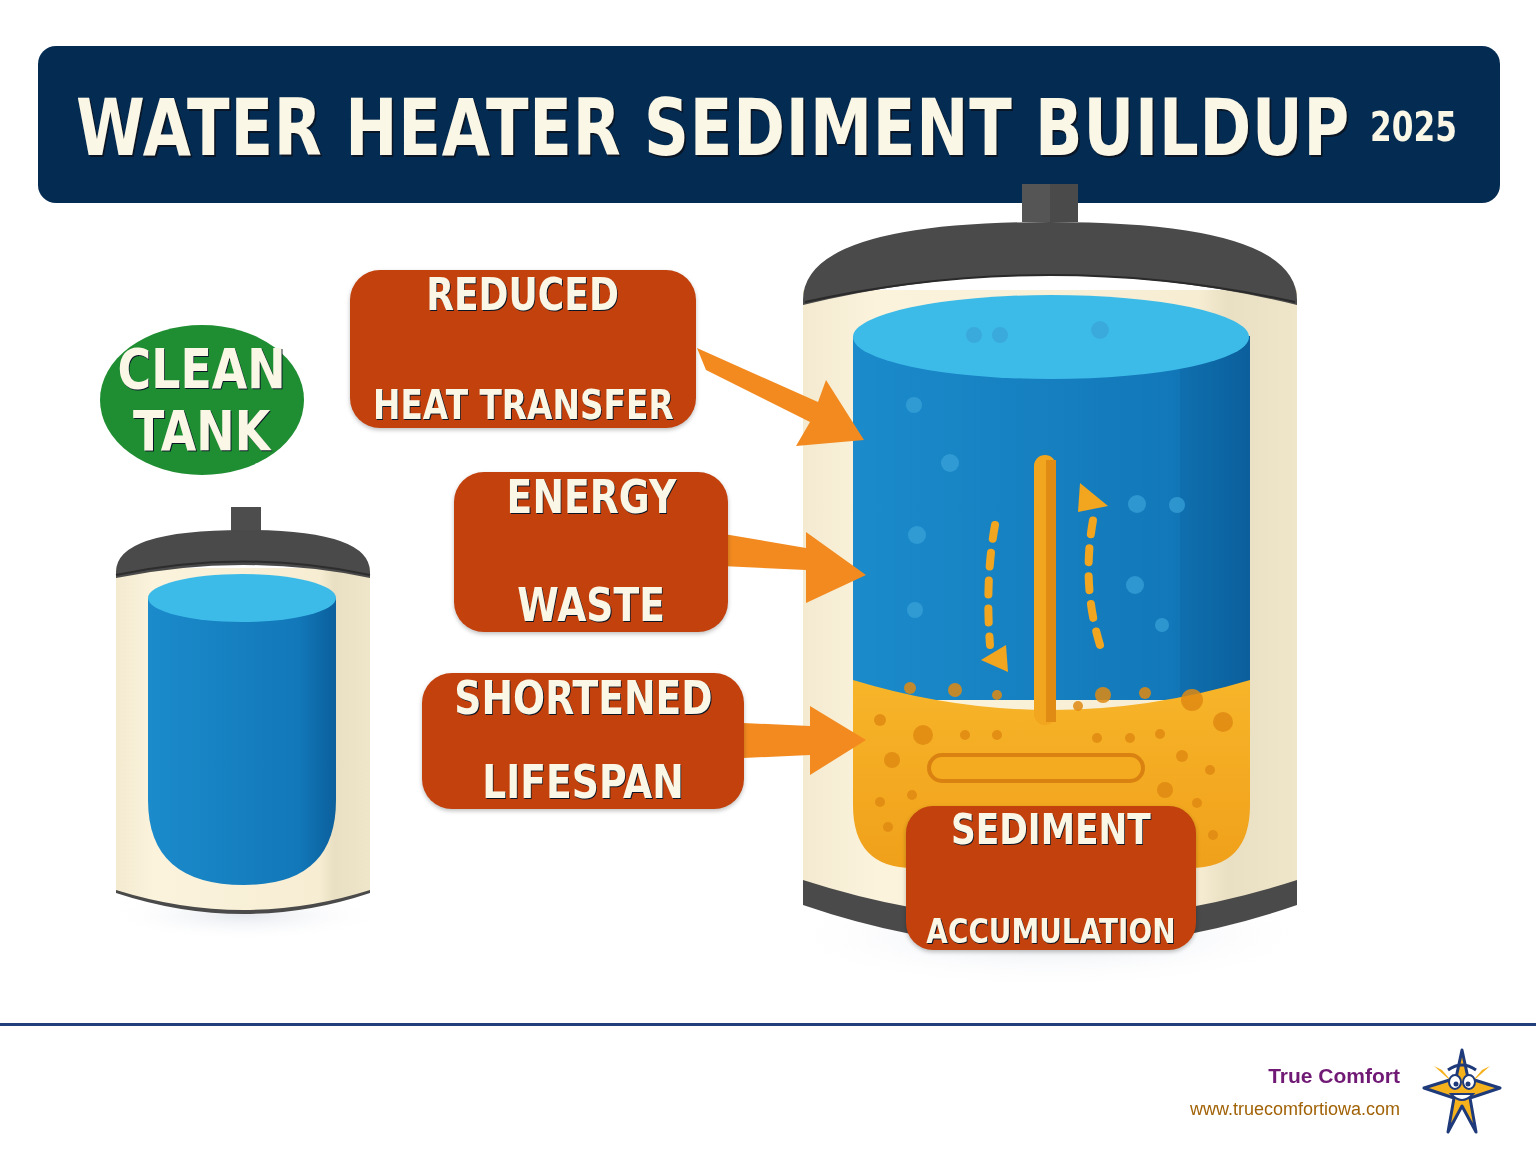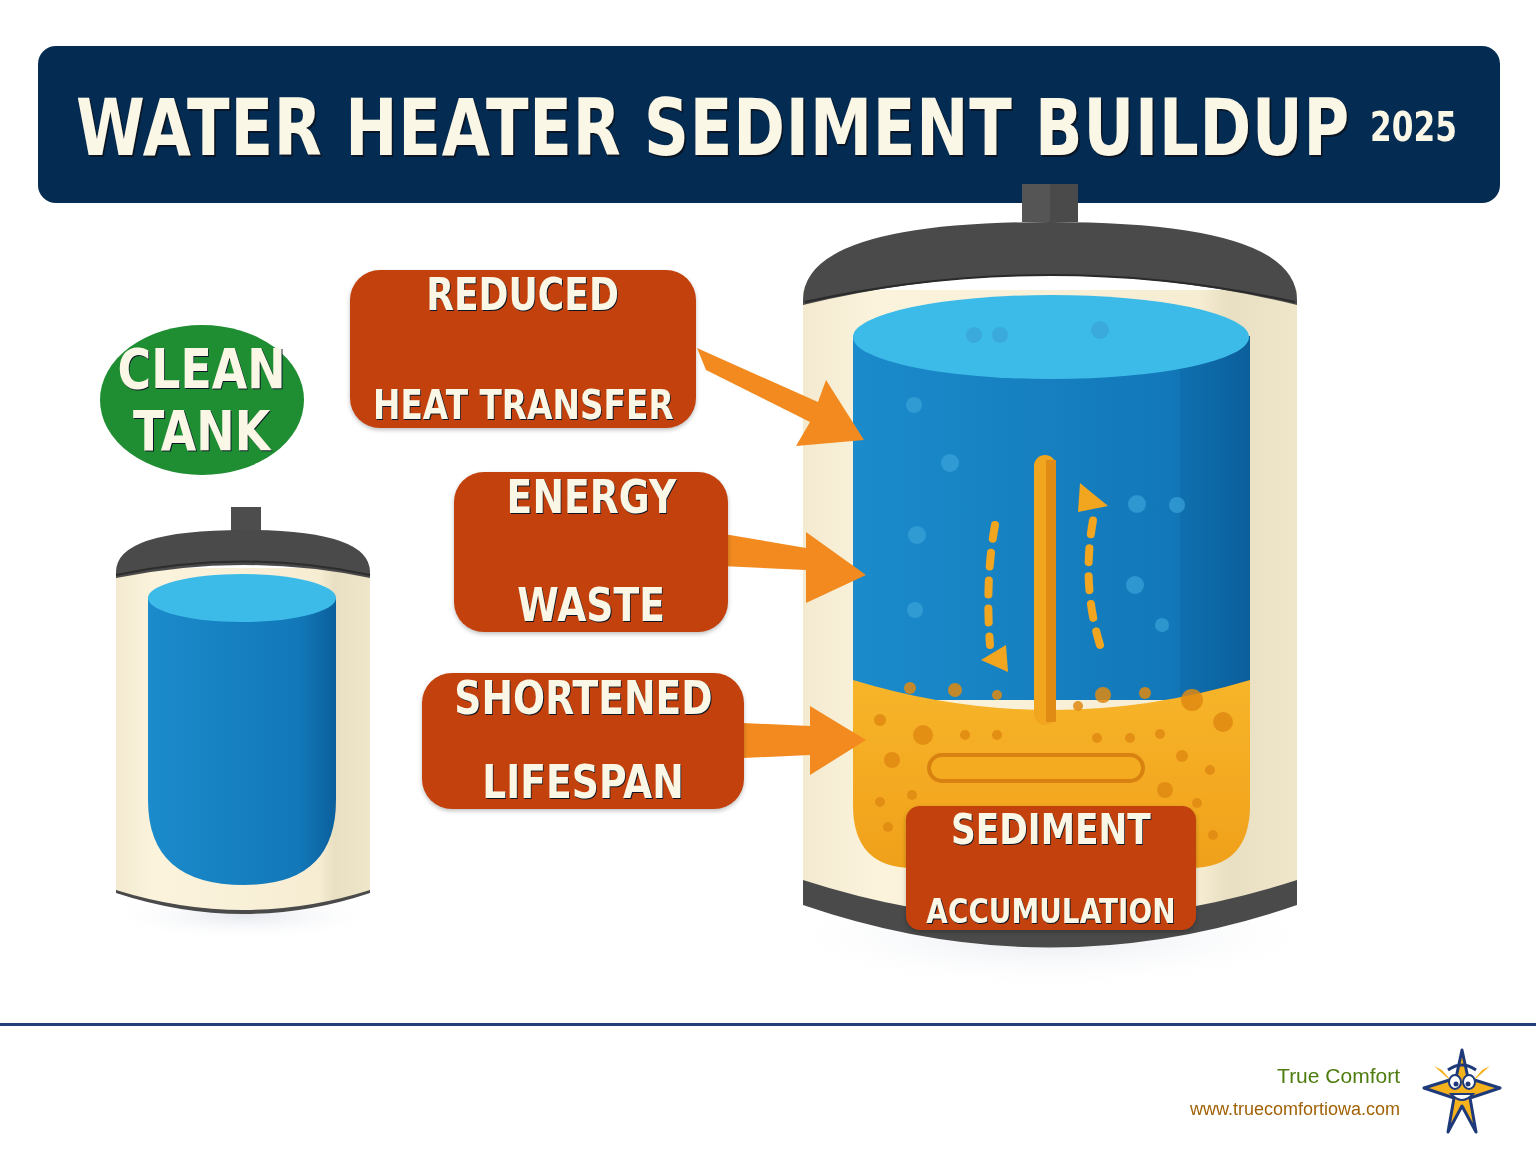--- a/index.html
+++ b/index.html
@@ -27,21 +27,21 @@
     }
     .label-line { display: block; white-space: nowrap; transform: scaleX(0.82); line-height: 1.12; text-shadow: 1px 1px 0 #0a1626; }
     .clean-badge {
       position: absolute; left: 100px; top: 325px; width: 204px; height: 150px;
       background: #1f8e32; border-radius: 50%;
       display: flex; flex-direction: column; align-items: center; justify-content: center;
       color: #fbf7e6; font-weight: bold; font-size: 56px;
     }
     .clean-badge .label-line { line-height: 1.1; transform: scaleX(0.82); }
     .footer-rule { position: absolute; left: 0; top: 1023px; width: 1536px; height: 3px; background: #213f7a; }
-    .brand-name { position: absolute; right: 136px; top: 1064px; font-family: "Liberation Sans", sans-serif; font-weight: normal; font-size: 21px; color: #4d7c0f; }
+    .brand-name { position: absolute; right: 136px; top: 1064px; font-family: "Liberation Sans", sans-serif; font-weight: bold; font-size: 21px; color: #701a75; }
     .brand-url { position: absolute; right: 136px; top: 1099px; font-family: "Liberation Sans", sans-serif; font-size: 18px; color: #a16207; }
     .logo { position: absolute; left: 1420px; top: 1048px; width: 84px; height: 86px; }
   </style>
 </head>
 <body>
 
 <div class="title-bar"></div>
 <div class="title-text">WATER HEATER SEDIMENT BUILDUP</div>
 <div class="title-year">2025</div>
 
@@ -181,21 +181,21 @@
 <div class="label-box" style="left:428px; top:472px; width:274px; height:160px; font-size:46px;margin-left:26px;">
   <span class="label-line">ENERGY</span>
   <span class="label-line">WASTE</span>
 </div>
 
 <div class="label-box" style="left:422px; top:673px; width:322px; height:136px; font-size:46px;">
   <span class="label-line">SHORTENED</span>
   <span class="label-line">LIFESPAN</span>
 </div>
 
-<div class="label-box" style="left:906px; top:806px; width:290px; height:124px; border-radius:14px; font-size:42px;">
+<div class="label-box" style="left:906px; top:806px; width:290px; height:144px; border-radius:27px; font-size:42px;">
   <span class="label-line">SEDIMENT</span>
   <span class="label-line" style="font-size:34px;">ACCUMULATION</span>
 </div>
 
 <div class="footer-rule"></div>
 <div class="brand-name">True Comfort</div>
 <div class="brand-url">www.truecomfortiowa.com</div>
 <svg class="logo" viewBox="0 0 84 86">
   <polygon points="42,2 48,30 80,40 50,50 56,84 42,58 28,84 34,50 4,40 36,30" fill="#f5b21d" stroke="#1f3a7a" stroke-width="3" stroke-linejoin="round"></polygon>
   <polygon points="14,18 34,36 22,22" fill="#f5b21d"></polygon>

